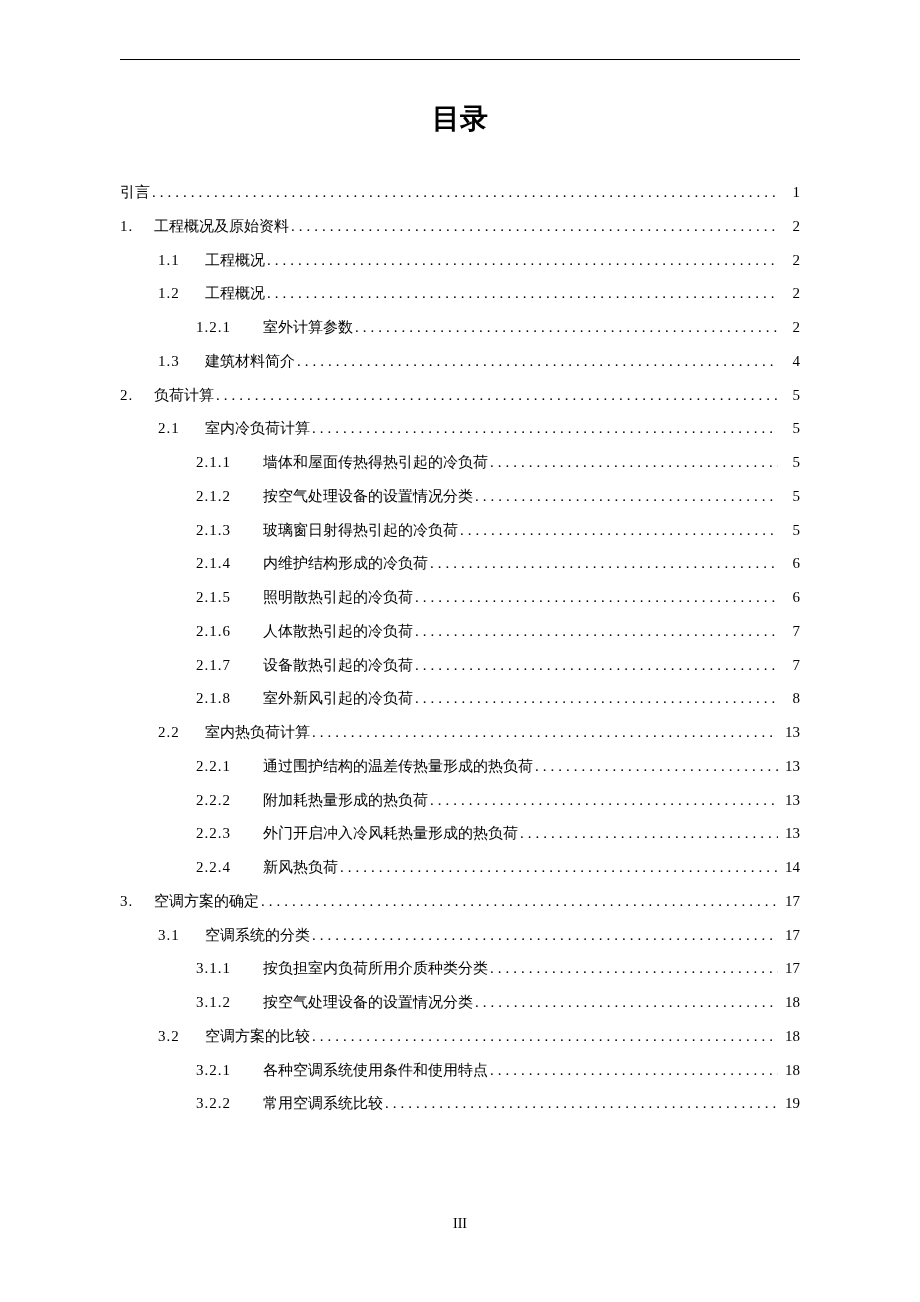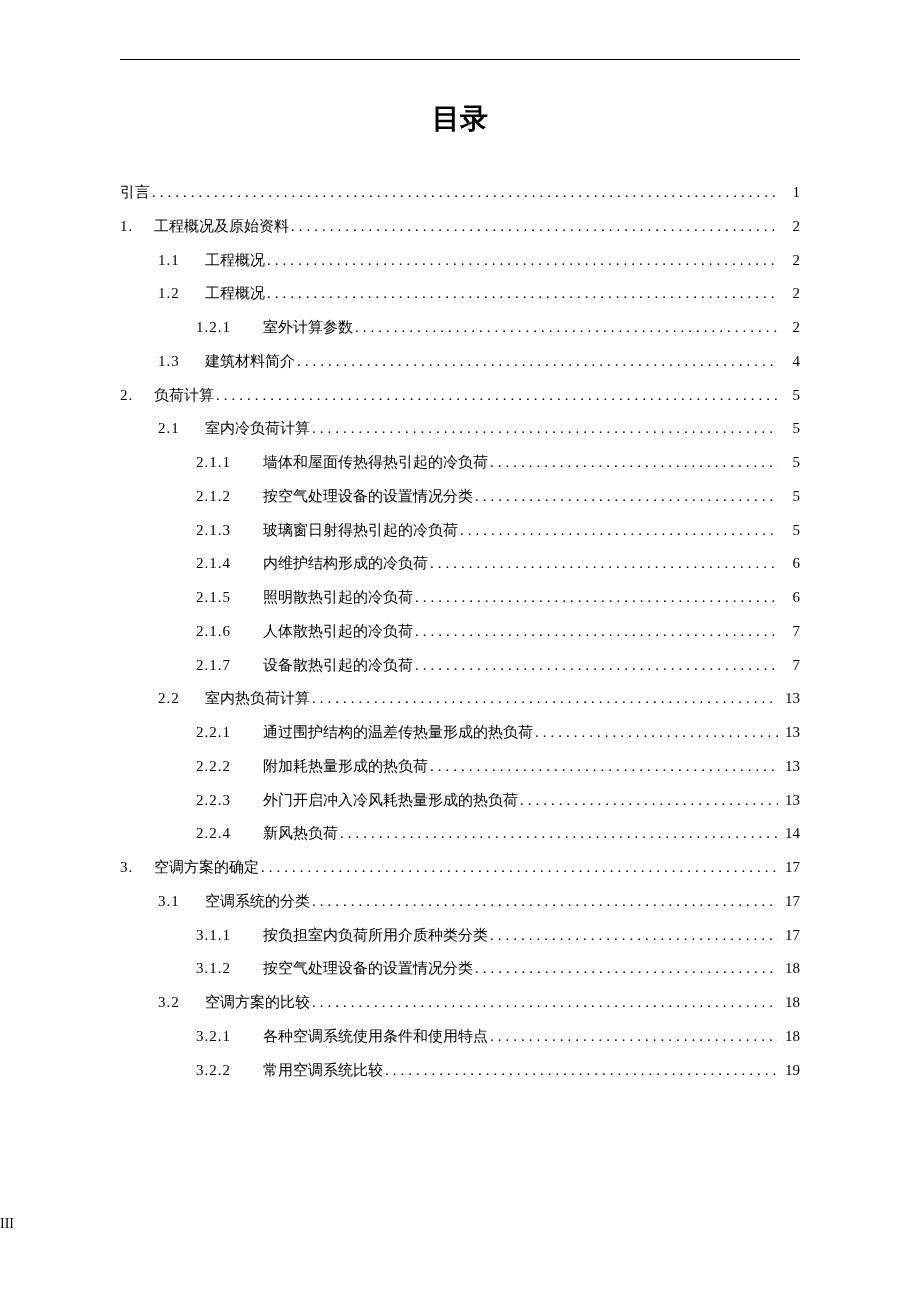--- a/index.html
+++ b/index.html
@@ -55,21 +55,21 @@
       content: "............................................................................................................";
     }
     .pg {
       min-width: 20px;
       text-align: right;
     }
     .footer {
       position: absolute;
       bottom: 70px;
       width: 920px;
-      text-align: left;
+      text-align: center;
       font-size: 14px;
       font-family: "Times New Roman", serif;
     }
   </style>
 </head>
 <body>
 
 <div class="page">
   <div class="hr"></div>
   <div class="title">目录</div>
@@ -156,20 +156,26 @@
         <span class="label">人体散热引起的冷负荷</span>
         <span class="dots"></span>
         <span class="pg">7</span>
       </div>
       <div class="row lvl2">
         <span class="num w3">2.1.7</span>
         <span class="label">设备散热引起的冷负荷</span>
         <span class="dots"></span>
         <span class="pg">7</span>
       </div>
+      <div class="row lvl2">
+        <span class="num w3">2.1.8</span>
+        <span class="label">室外新风引起的冷负荷</span>
+        <span class="dots"></span>
+        <span class="pg">8</span>
+      </div>
       <div class="row lvl1">
         <span class="num w2">2.2</span>
         <span class="label">室内热负荷计算</span>
         <span class="dots"></span>
         <span class="pg">13</span>
       </div>
       <div class="row lvl2">
         <span class="num w3">2.2.1</span>
         <span class="label">通过围护结构的温差传热量形成的热负荷</span>
         <span class="dots"></span>

